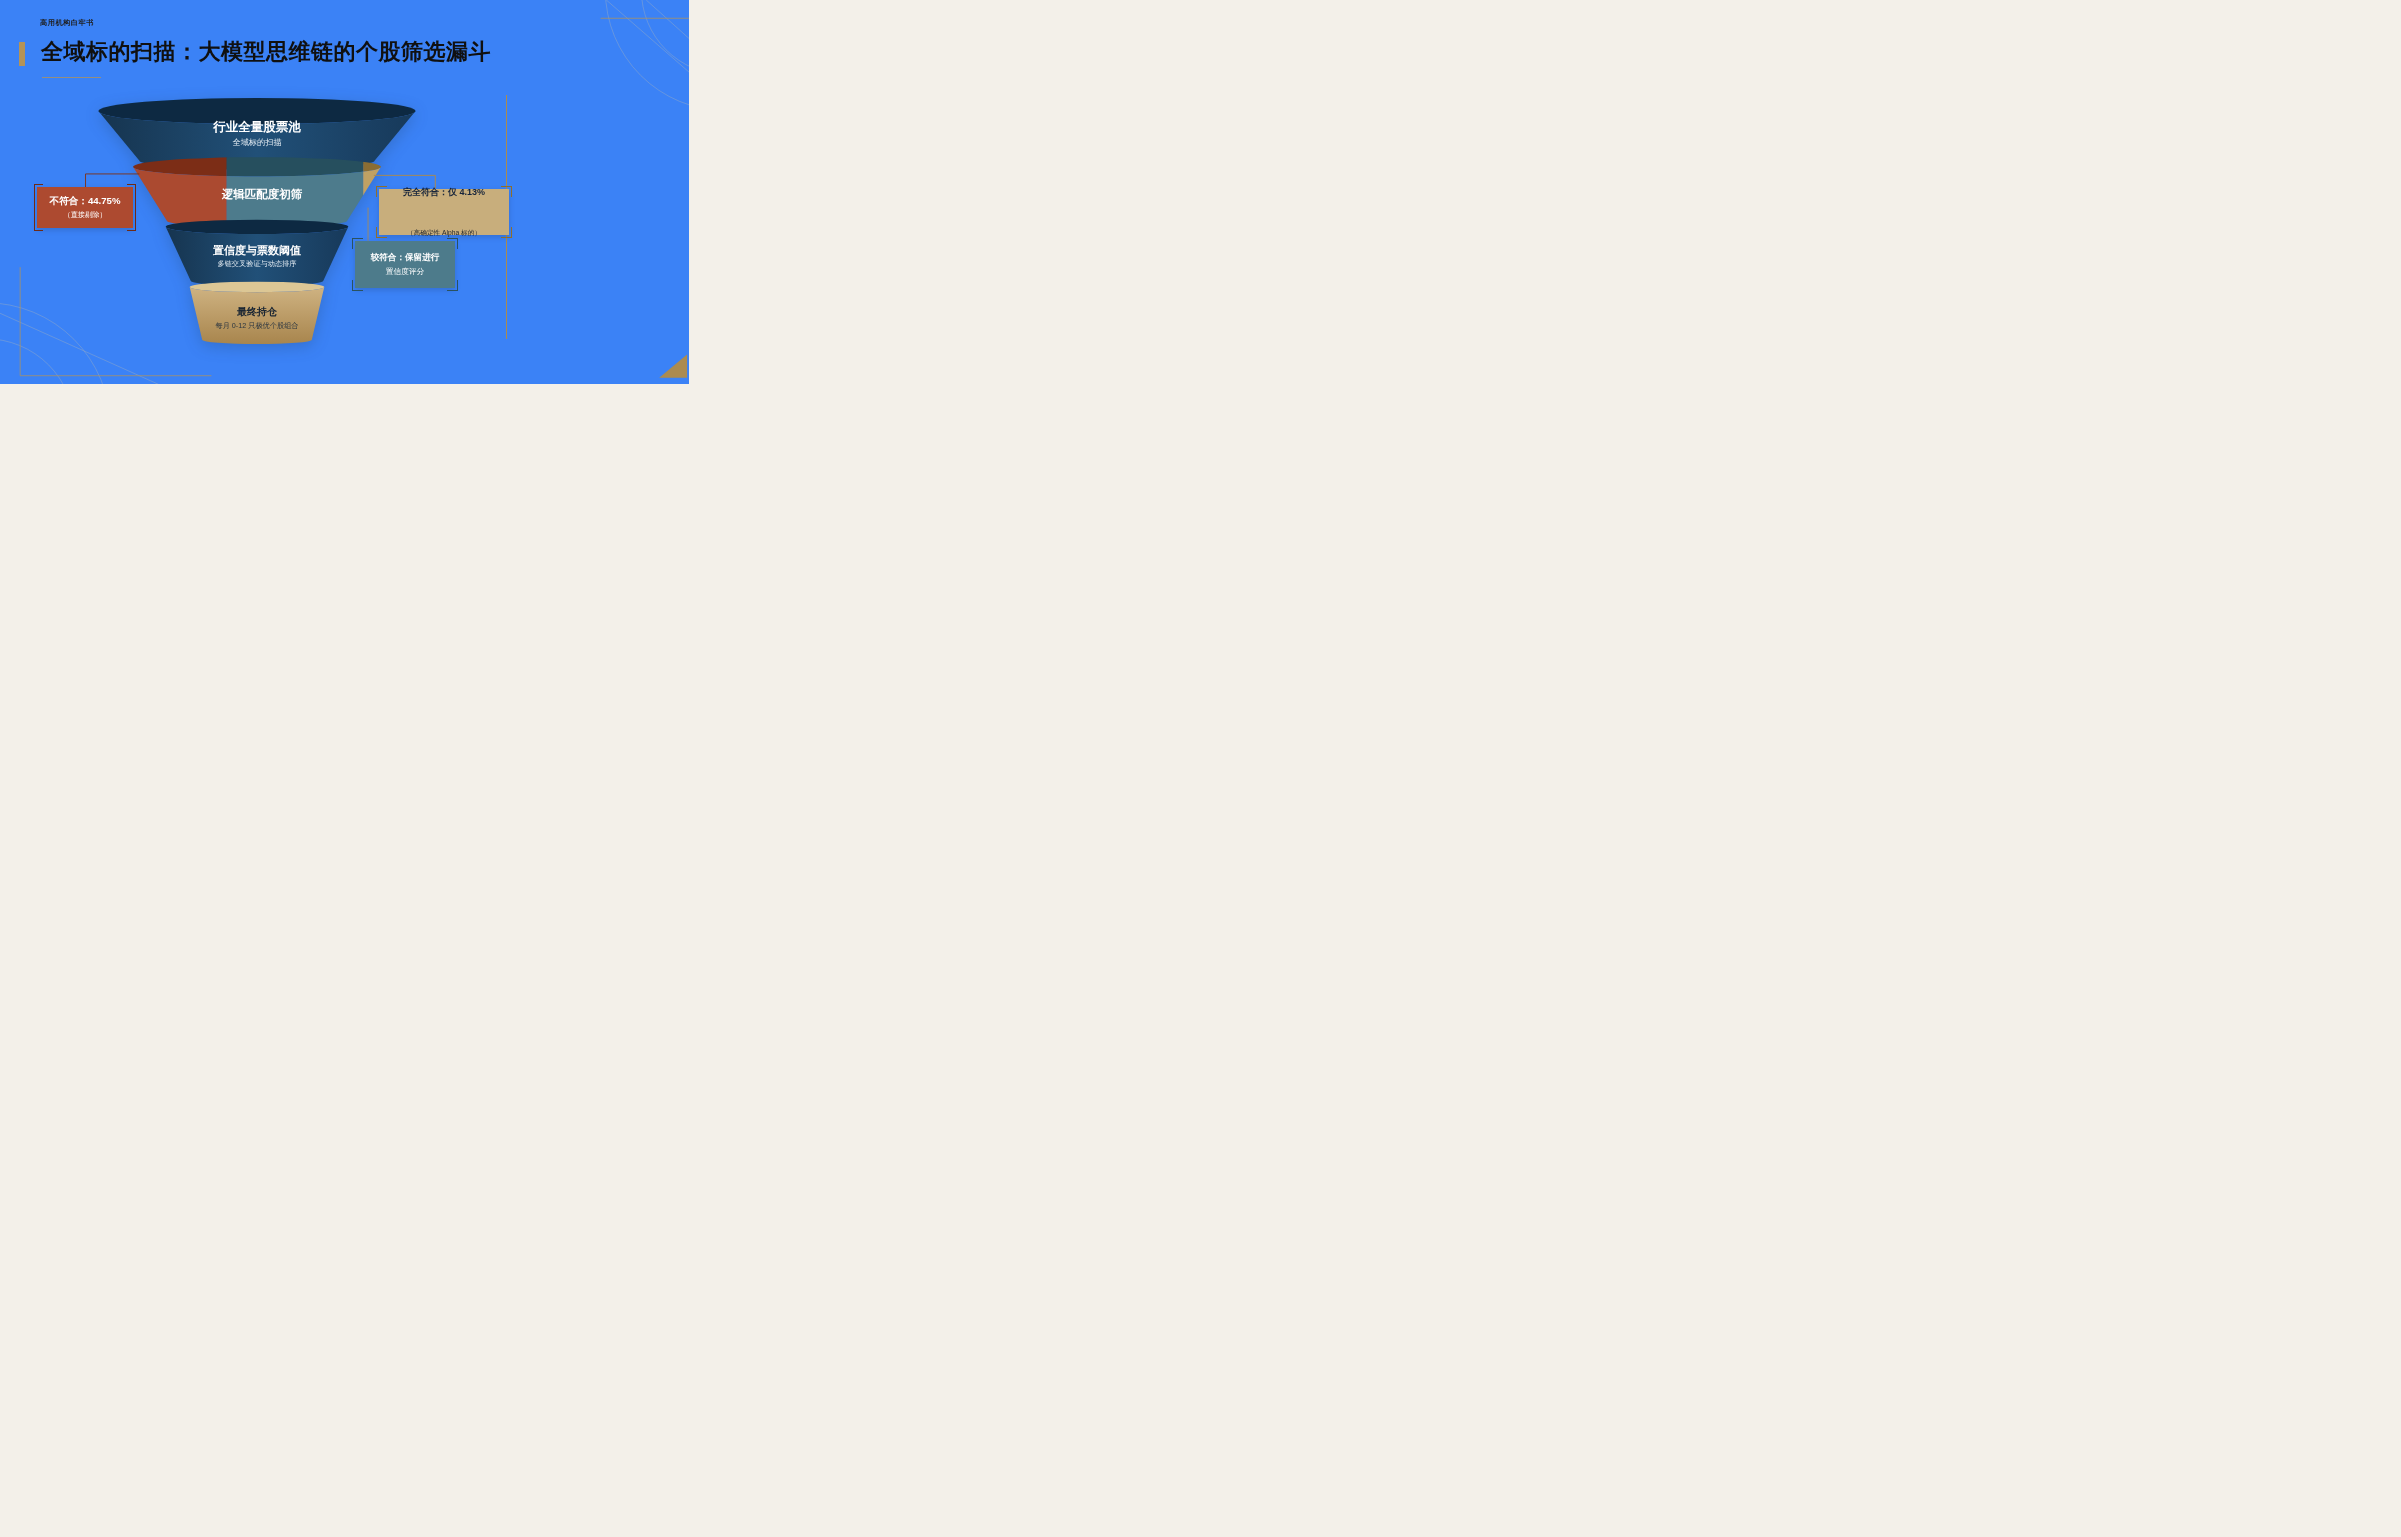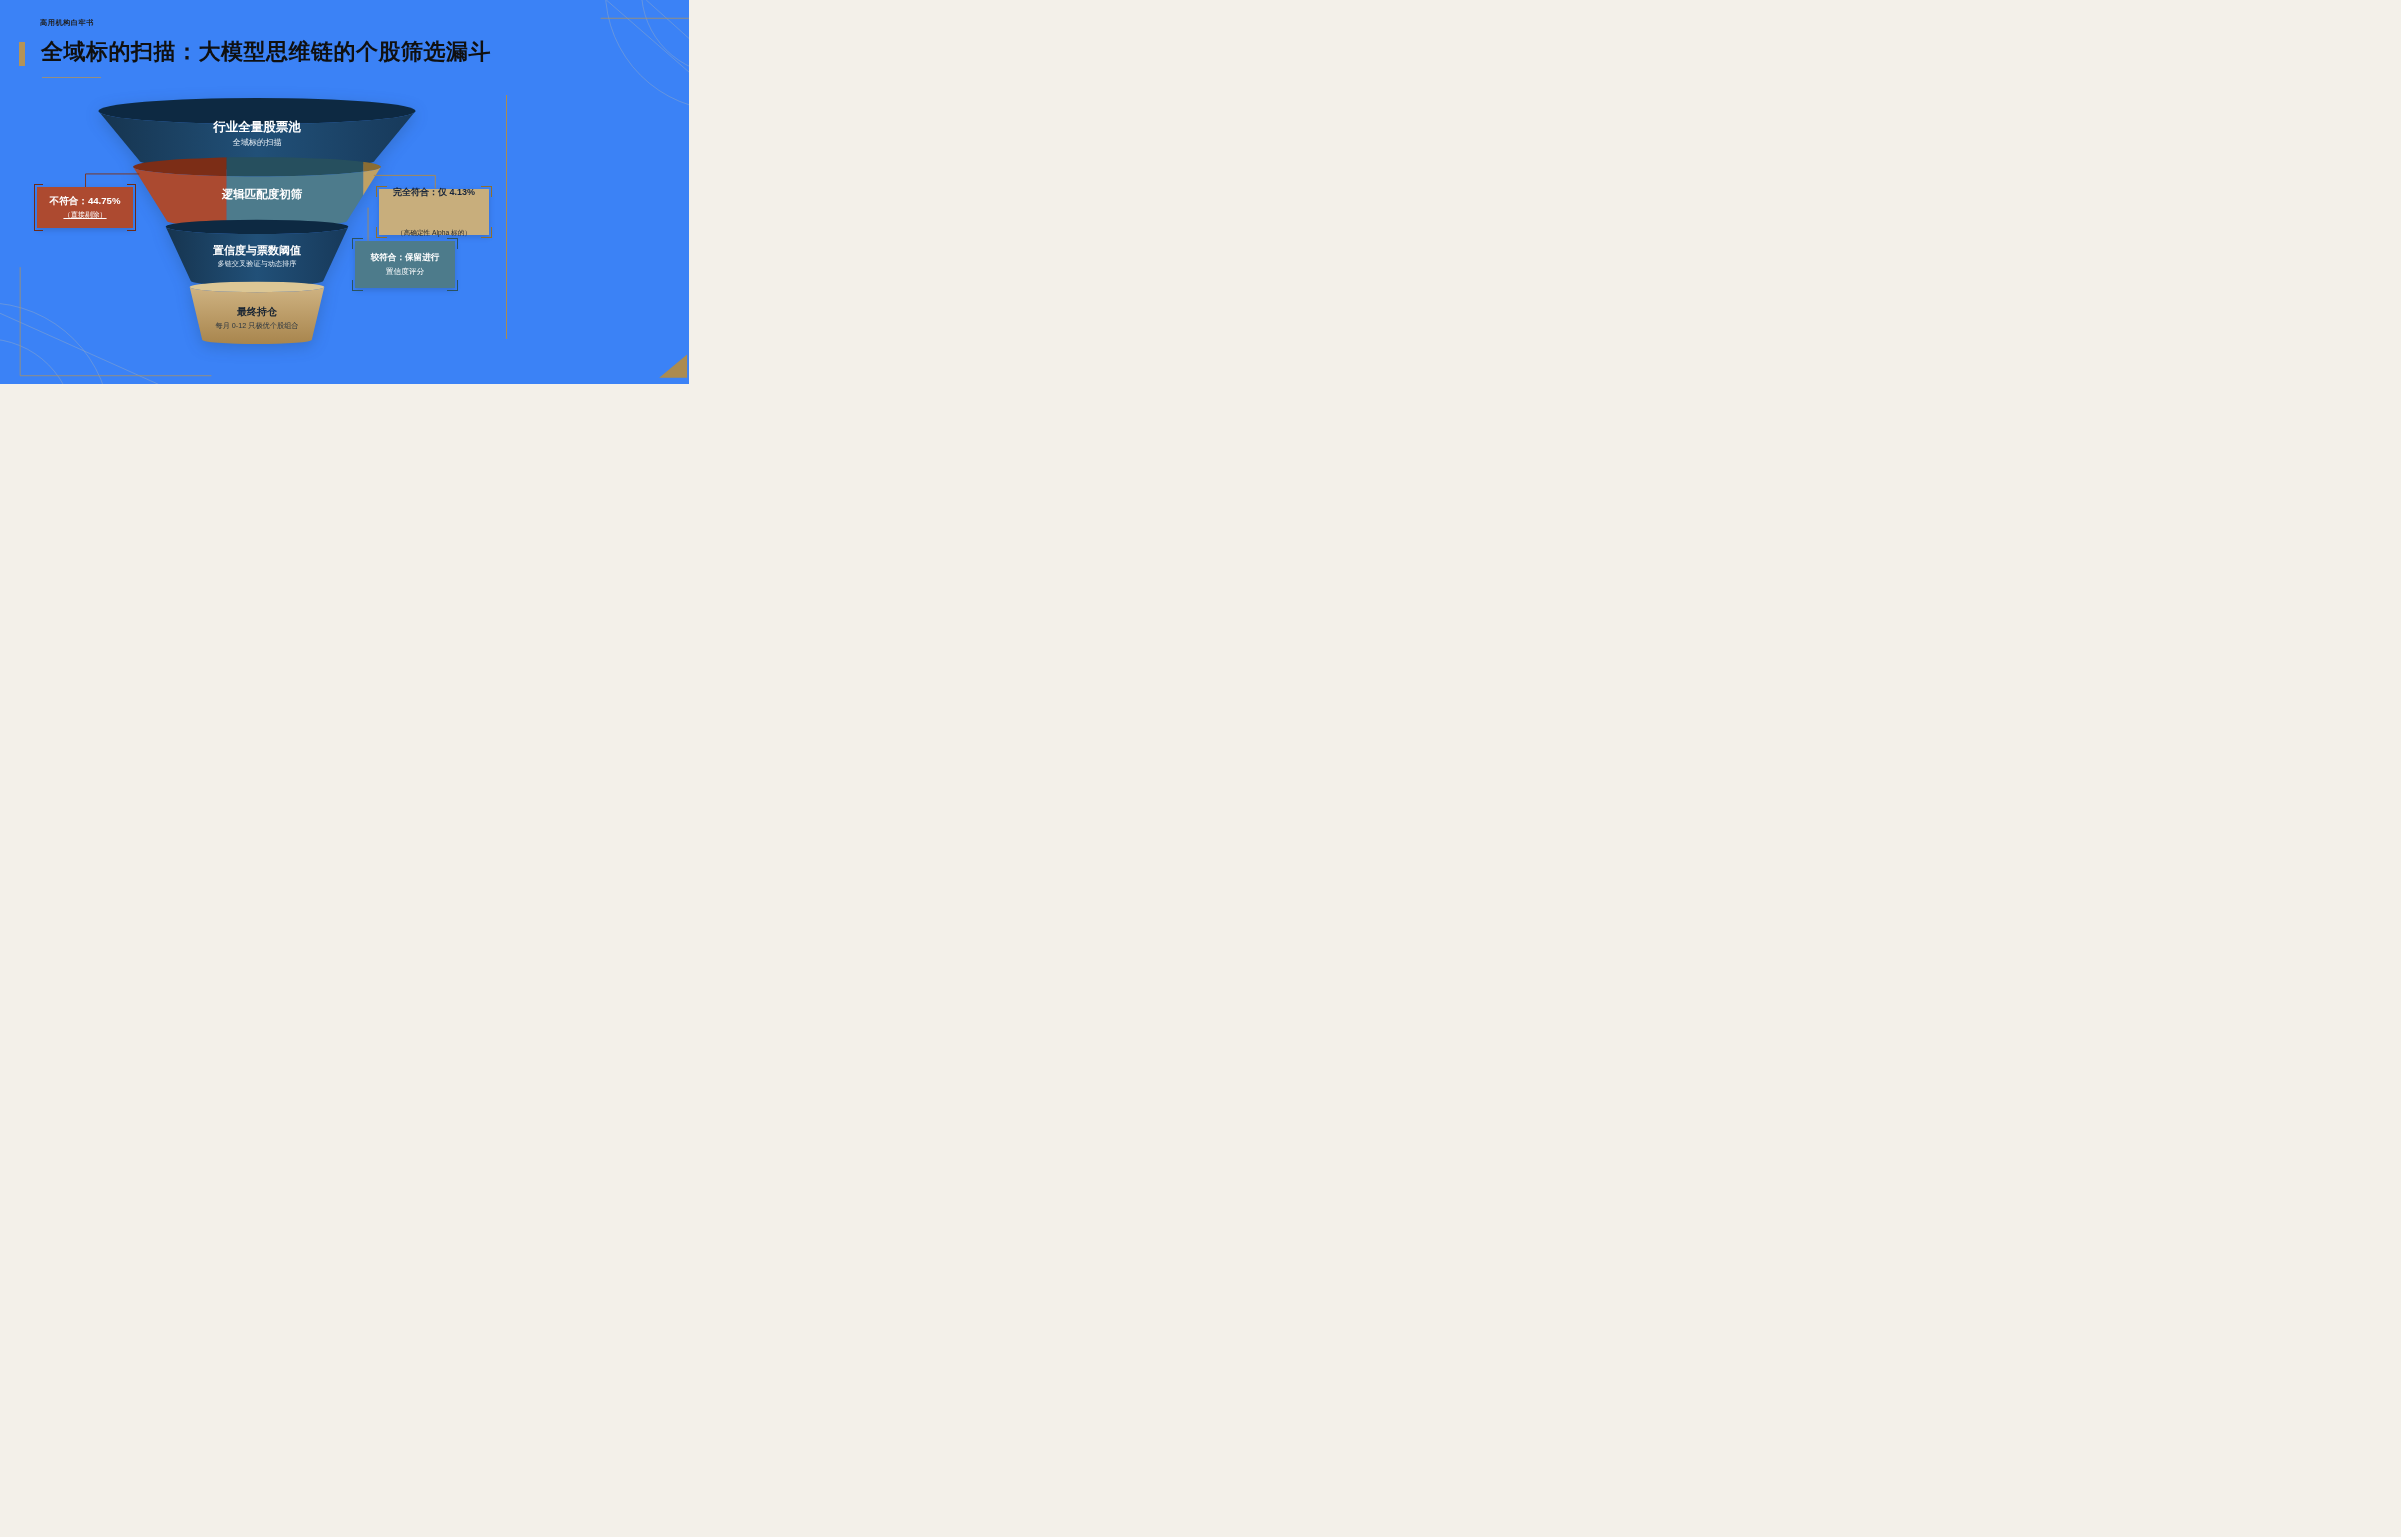--- a/index.html
+++ b/index.html
@@ -33,26 +33,26 @@
   .flabel.l2{left:166px;top:187px;} .l2 .ft{font-size:11.5px;}
   .flabel.l3{left:161px;top:243px;} .l3 .ft{font-size:11px;} .l3 .fs{font-size:7.2px;}
   .flabel.l4{left:161px;top:305px;} .l4 .ft{font-size:10px;color:#1c2733;} .l4 .fs{font-size:7.2px;color:#2a3540;margin-top:1.9px;}
 
   .callout{
     position:absolute;z-index:2;display:flex;flex-direction:column;align-items:center;
     justify-content:center;text-align:left;box-shadow:0 2.4px 5.8px rgba(0,0,0,.15);
   }
   .co-red{left:37px;top:187px;width:96px;height:41px;background:#ad4a30;color:#fff;}
   .co-red .c1{font-size:9.6px;font-weight:800;}
-  .co-red .c2{font-size:7.2px;margin-top:2.9px;text-decoration:underline;}
+  .co-red .c2{font-size:7.2px;margin-top:2.9px;}
   .sb{position:absolute;top:-3.4px;bottom:-3.4px;width:8.6px;}
   .sb-l{left:-3.4px;border:1.4px solid #6e2a17;border-right:none;}
   .sb-r{right:-3.4px;border:1.4px solid #6e2a17;border-left:none;}
 
-  .co-gold{left:379px;top:189px;width:110px;height:46px;background:#c8ae7c;color:#16243a;gap:28px;}
+  .co-gold{left:379px;top:189px;width:130px;height:46px;background:#c8ae7c;color:#16243a;gap:28px;}
   .co-gold .c1{font-size:9px;font-weight:800;}
   .co-gold .c2{font-size:6.7px;margin-top:2.9px;color:#23262b;}
   .co-teal{left:355px;top:241px;width:100px;height:47px;background:#4d7b8b;color:#fff;}
   .co-teal .c1{font-size:8.6px;font-weight:800;}
   .co-teal .c2{font-size:7.7px;margin-top:3.4px;}
   .corner{position:absolute;width:9.6px;height:9.6px;border:0 solid #8d6f2e;}
   .co-teal .corner{border-color:#2a5260;}
   .c-tl{left:-2.9px;top:-2.9px;border-top-width:1.4px;border-left-width:1.4px;}
   .c-tr{right:-2.9px;top:-2.9px;border-top-width:1.4px;border-right-width:1.4px;}
   .c-bl{left:-2.9px;bottom:-2.9px;border-bottom-width:1.4px;border-left-width:1.4px;}

